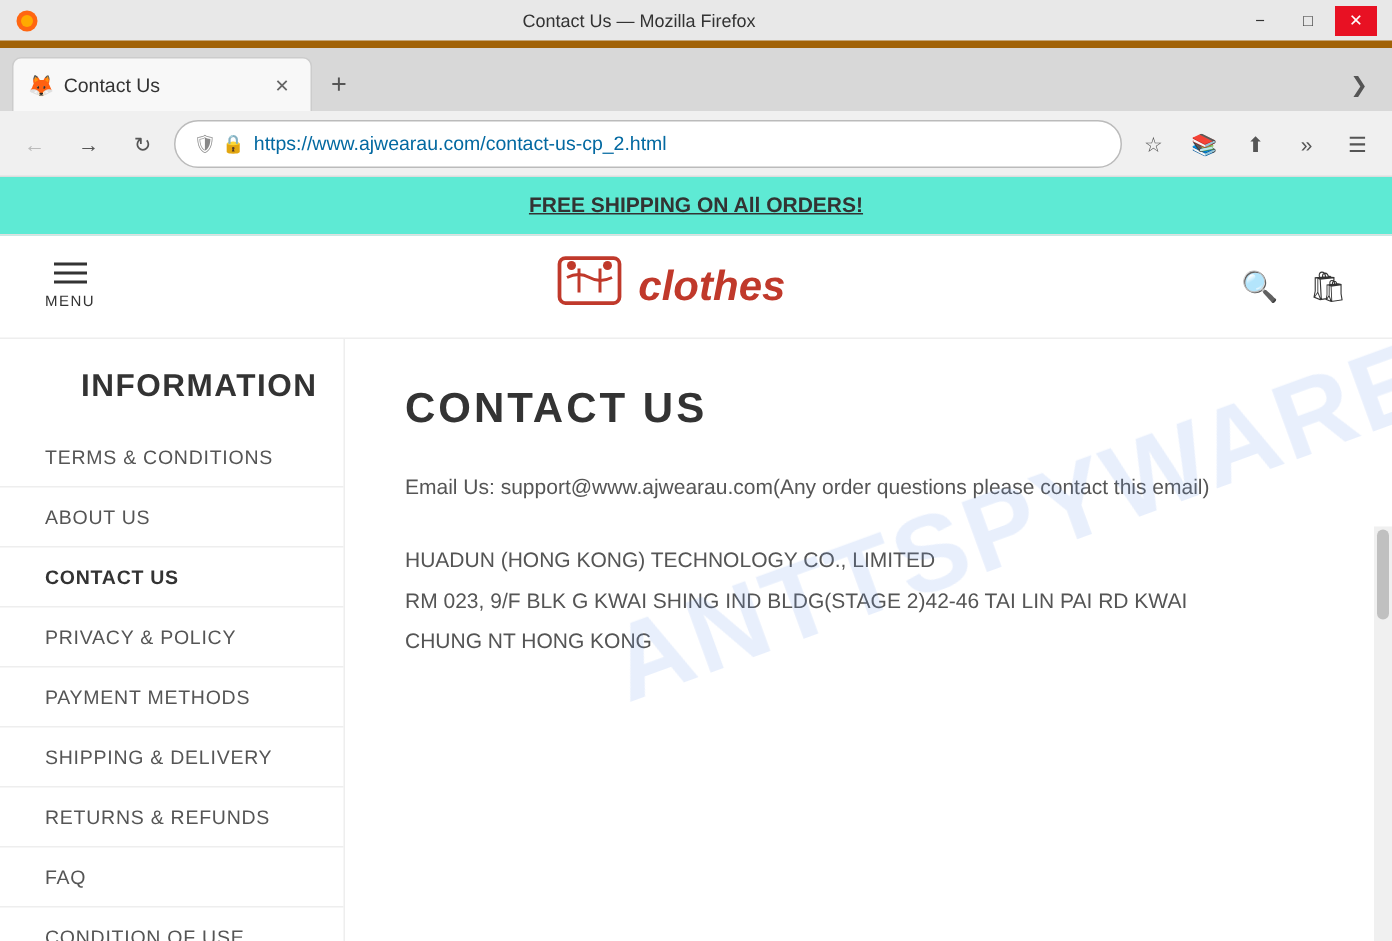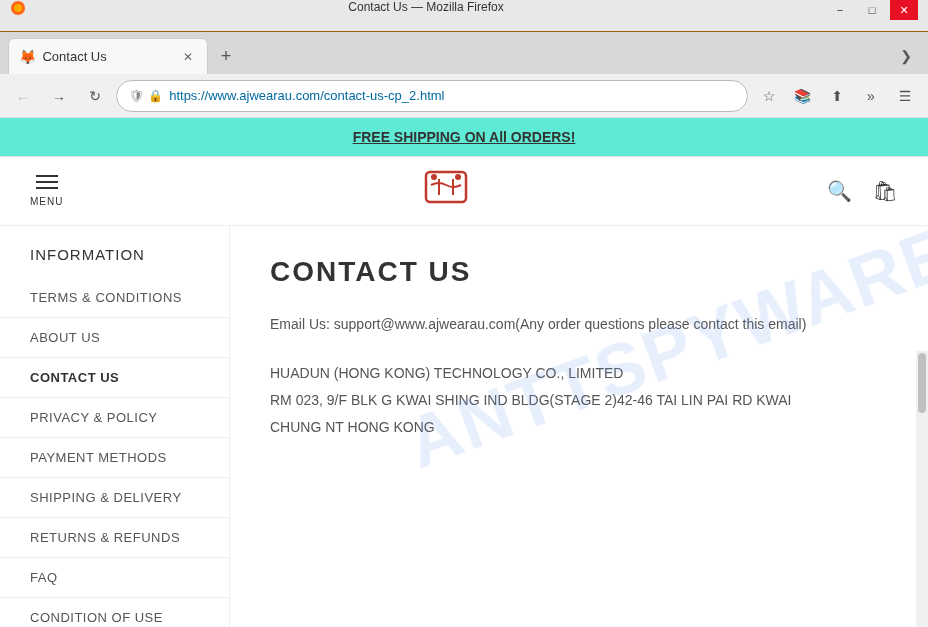--- a/index.html
+++ b/index.html
@@ -3,24 +3,24 @@
   <meta charset="utf-8">
   <style>
     * { margin: 0; padding: 0; box-sizing: border-box; }
     body { font-family: Arial, sans-serif; background: #fff; width: 928px; overflow-x: hidden; }
 
     
     .title-bar {
       background: #e8e8e8;
       height: 32px;
       display: flex;
-      align-items: flex-start;
+      align-items: center;
       justify-content: space-between;
       padding: 0 10px;
-      border-bottom: 1px solid #a16207;
+      border-bottom: 5px solid #a16207;
     }
     .title-bar-left { display: flex; align-items: center; gap: 8px; }
     .firefox-icon { width: 16px; height: 16px; }
     .title-text { font-size: 12px; color: #333; flex: 1; text-align: center; }
     .window-controls { display: flex; gap: 4px; align-items: center; }
     .win-btn {
       width: 28px; height: 20px; display: flex; align-items: center; justify-content: center;
       font-size: 11px; cursor: pointer; border: none; background: transparent; color: #333;
     }
     .win-btn.close { background: #e81123; color: white; }
@@ -160,25 +160,26 @@
     }
 
     
     .sidebar {
       width: 230px;
       flex-shrink: 0;
       padding: 20px 0;
       border-right: 1px solid #eee;
     }
     .sidebar-title {
-      font-size: 15px;
-      font-weight: normal;
+      font-size: 21px;
+      font-weight: bold;
       color: #333;
       padding: 0 30px 15px 30px;
       letter-spacing: 1px;
+      margin-left: 24px;
     }
     .sidebar-nav { list-style: none; }
     .sidebar-nav li a {
       display: block;
       padding: 12px 30px;
       font-size: 13px;
       color: #555;
       text-decoration: none;
       border-bottom: 1px solid #eee;
       letter-spacing: 0.5px;
@@ -294,20 +295,21 @@
     <div class="logo-area">
       <span class="logo-icon">
         <svg width="50" height="40" viewBox="0 0 50 40">
           <rect x="5" y="5" width="40" height="30" rx="4" fill="none" stroke="#c0392b" stroke-width="2.5"></rect>
           <path d="M18 12 L18 28 M32 12 L32 28" stroke="#c0392b" stroke-width="2"></path>
           <path d="M10 18 Q18 14 25 18 Q32 22 40 18" stroke="#c0392b" stroke-width="2" fill="none"></path>
           <circle cx="13" cy="10" r="3" fill="#c0392b"></circle>
           <circle cx="37" cy="10" r="3" fill="#c0392b"></circle>
         </svg>
       </span>
+      <span class="logo-text">clothes</span>
     </div>
     <div class="header-actions">
       <span class="header-icon">🔍</span>
       <span class="header-icon">🛍</span>
     </div>
   </div>
 
   <div class="main-layout">
 
     <div class="sidebar">

